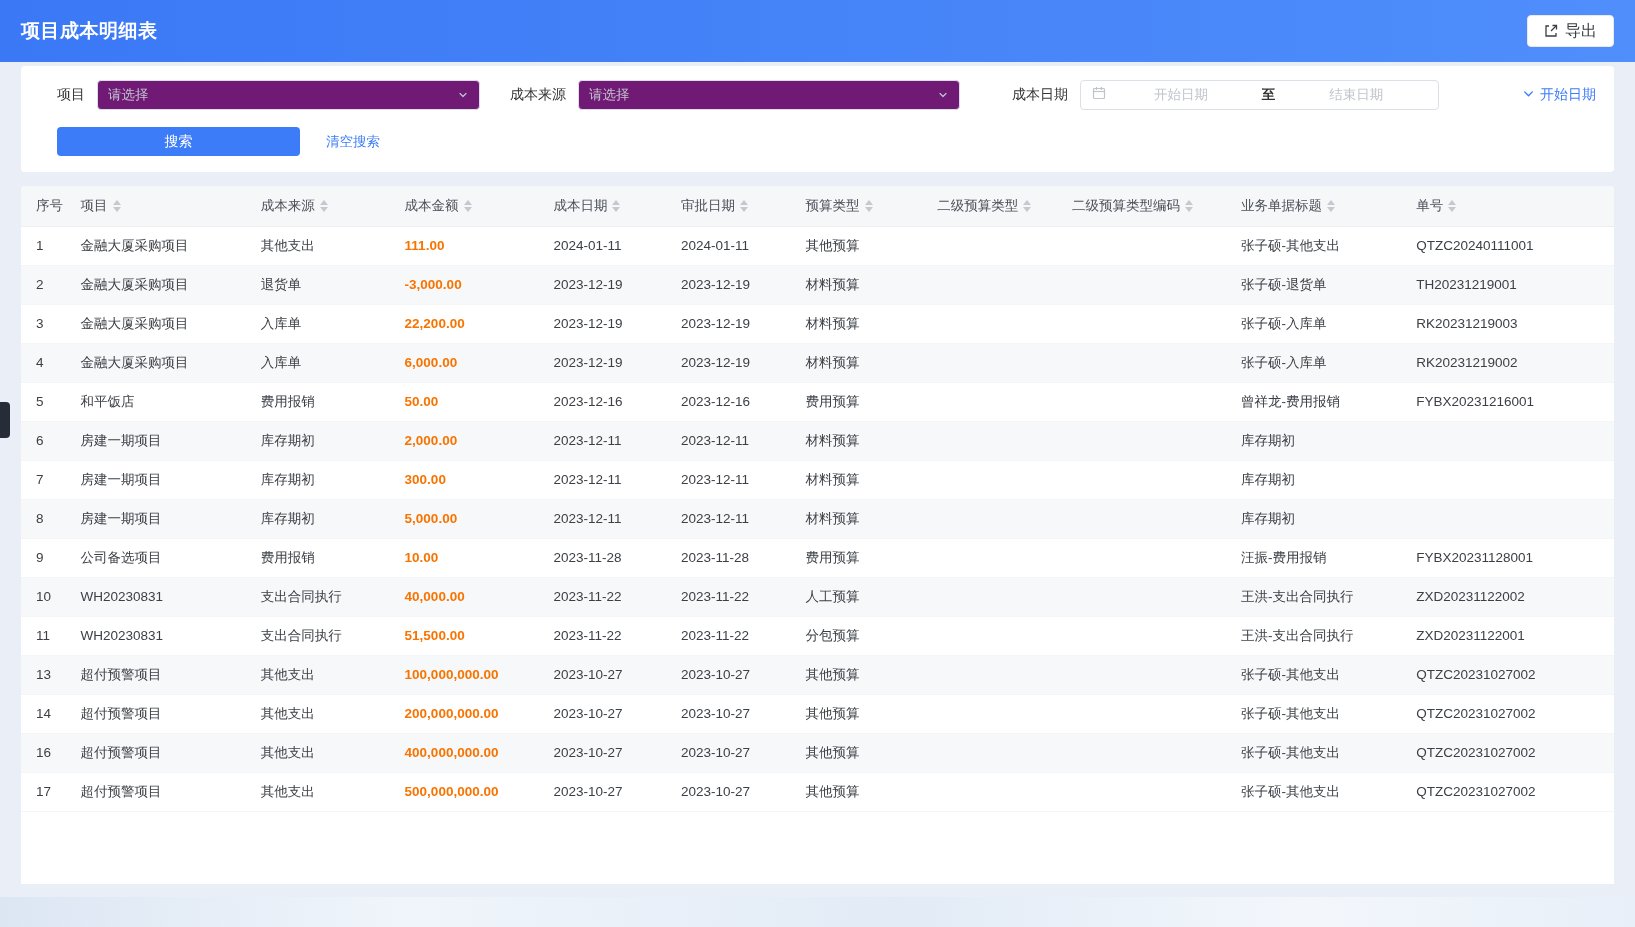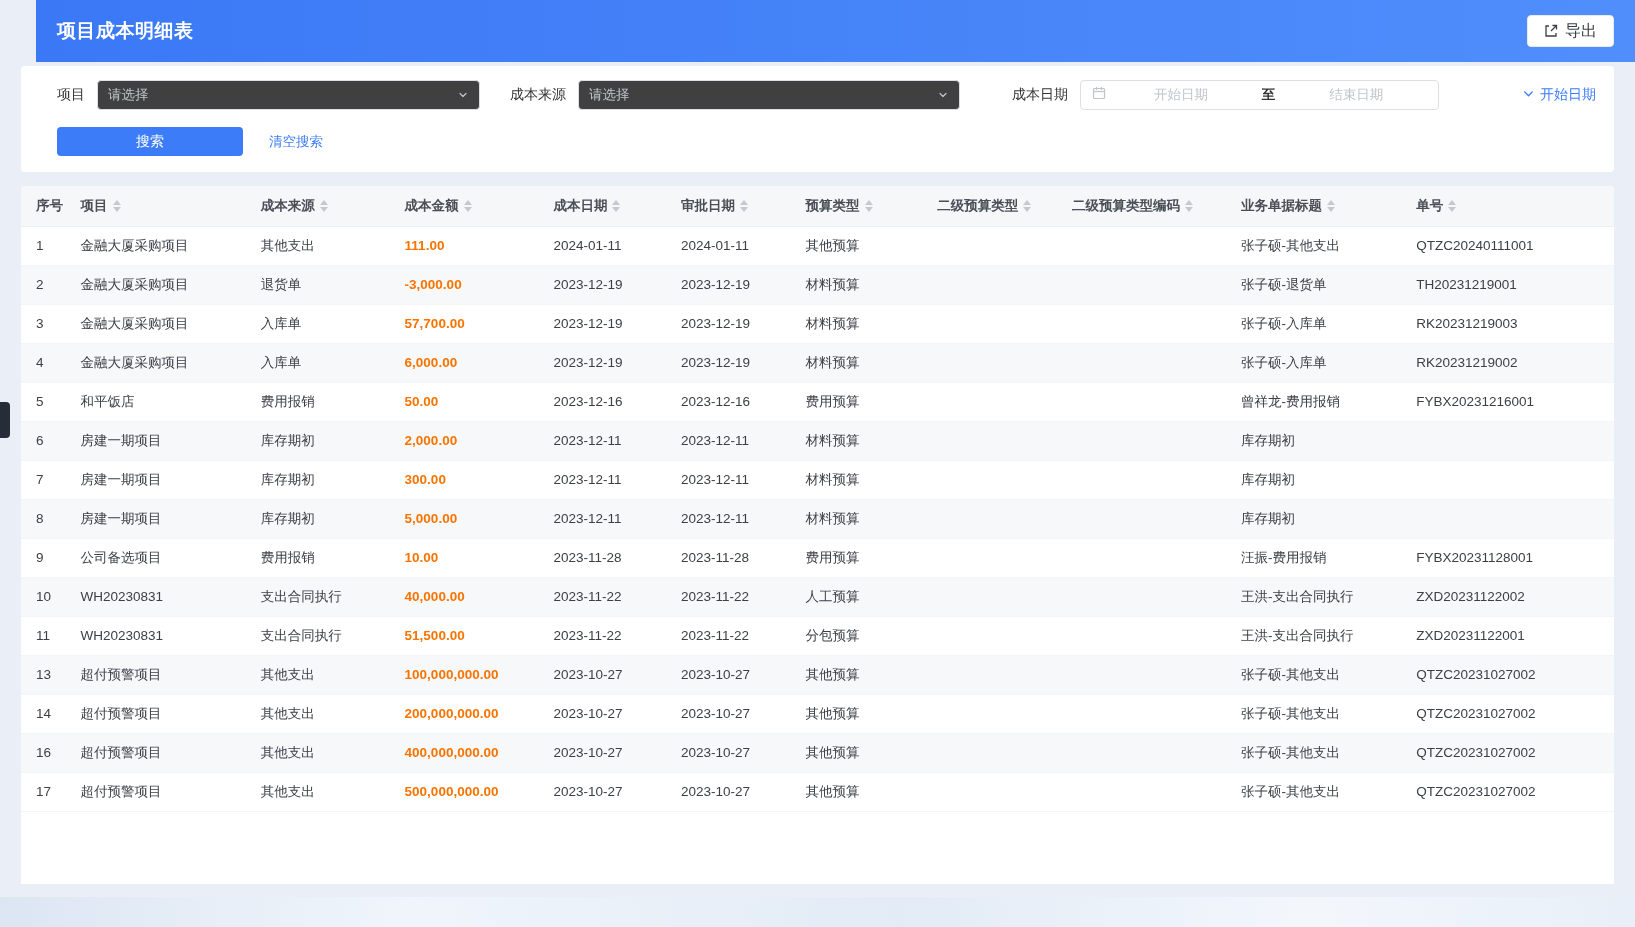--- a/index.html
+++ b/index.html
@@ -8,21 +8,20 @@
     position:relative;
     background:#e9eef7;
     font-family:"Liberation Sans","DejaVu Sans",sans-serif;
   }
   
   .topbar {
     height:62px;
     background:linear-gradient(90deg, var(--header-grad-start,#3b78f6), var(--header-grad-end,#4f8efb));
     display:flex; align-items:center; justify-content:space-between;
     padding:0 21px;
-    margin-left:36px;
   }
   .topbar h1 { color:#ffffff; font-size:19px; font-weight:bold; letter-spacing:.5px; }
   .export-btn {
     background:#fff; border:1px solid #e8eaee; border-radius:4px;
     height:32px; padding:0 16px;
     display:flex; align-items:center; gap:7px;
     font-size:16px; color:#3a3f45; cursor:pointer;
     font-family:inherit;
   }
   .export-btn svg { display:block; }
@@ -36,59 +35,59 @@
   .filter-row { display:flex; align-items:center; }
   .filter-item { display:flex; align-items:center; }
   .filter-item label { font-size:14px; color:#333; margin-right:12px; white-space:nowrap; }
   .filter-item.first { margin-left:18px; }
   .filter-item + .filter-item { margin-left:30px; }
   .filter-item.date-item { margin-left:52px; }
   .select {
     width:383px; height:30px;
     border:1px solid #dcdfe6; border-radius:4px;
     display:flex; align-items:center; justify-content:space-between;
-    padding:0 10px; background:#404040; cursor:pointer;
+    padding:0 10px; background:#701a75; cursor:pointer;
   }
   .select.src { width:382px; }
   .placeholder { color:#c0c4cc; font-size:13.5px; }
   .chev svg { display:block; }
   .date-range {
     width:359px; height:30px;
     border:1px solid #dcdfe6; border-radius:4px;
     display:flex; align-items:center;
     padding:0 11px; background:#fff; cursor:pointer; gap:4px;
   }
   .date-range .ph { flex:1; text-align:center; color:#c0c4cc; font-size:13.5px; }
   .date-range .to { color:#333; font-size:13.5px; font-weight:bold; padding:0 6px; }
   .expand-link {
     margin-left:auto; display:flex; align-items:center; gap:5px;
     color:var(--primary,#3d7cf8); font-size:14px; cursor:pointer; text-decoration:none;
     white-space:nowrap;
   }
   .btn-row { display:flex; align-items:center; margin-top:17px; }
   .search-btn {
-    width:186px; height:29px;
+    width:243px; height:29px;
     background:var(--primary,#3d7cf8); color:#fff;
     border:none; border-radius:4px;
     font-size:14px; cursor:pointer; font-family:Liberation Sans, sans-serif;
     margin-left:18px;
   }
   .clear-link { margin-left:26px; color:var(--primary,#3d7cf8); font-size:13.5px; cursor:pointer; text-decoration:none; }
 
   
   .table-card {
     margin:14px 21px 0;
     background:#fff; border-radius:4px 4px 0 0;
     height:698px; overflow:hidden;
   }
   table { width:100%; border-collapse:collapse; table-layout:fixed; }
   thead th {
     height:40px; background:#f6f7f9;
     text-align:left; padding:0 8px 0 15px;
-    font-size:13.5px; color:#4a4f57; font-weight:bold;
+    font-size:13.5px; color:#4a4f57; font-weight:normal;
     border-bottom:1px solid #eceef1; white-space:nowrap;
     overflow:hidden;
   }
   tbody td {
     height:39px; padding:0 8px 0 15px;
     font-size:13.5px; color:#3c4046;
     white-space:nowrap; overflow:hidden; text-overflow:ellipsis;
     border-bottom:1px solid #f4f5f7;
   }
   tbody tr:nth-child(even) { background:#f7f8fa; }
@@ -271,21 +270,21 @@
           <td>材料预算</td>
           <td></td>
           <td></td>
           <td>张子硕-退货单</td>
           <td>TH20231219001</td>
         </tr>
         <tr>
           <td>3</td>
           <td>金融大厦采购项目</td>
           <td>入库单</td>
-          <td class="amount">57,700.00</td>
+          <td class="amount">22,200.00</td>
           <td>2023-12-19</td>
           <td>2023-12-19</td>
           <td>材料预算</td>
           <td></td>
           <td></td>
           <td>张子硕-入库单</td>
           <td>RK20231219003</td>
         </tr>
         <tr>
           <td>4</td>

